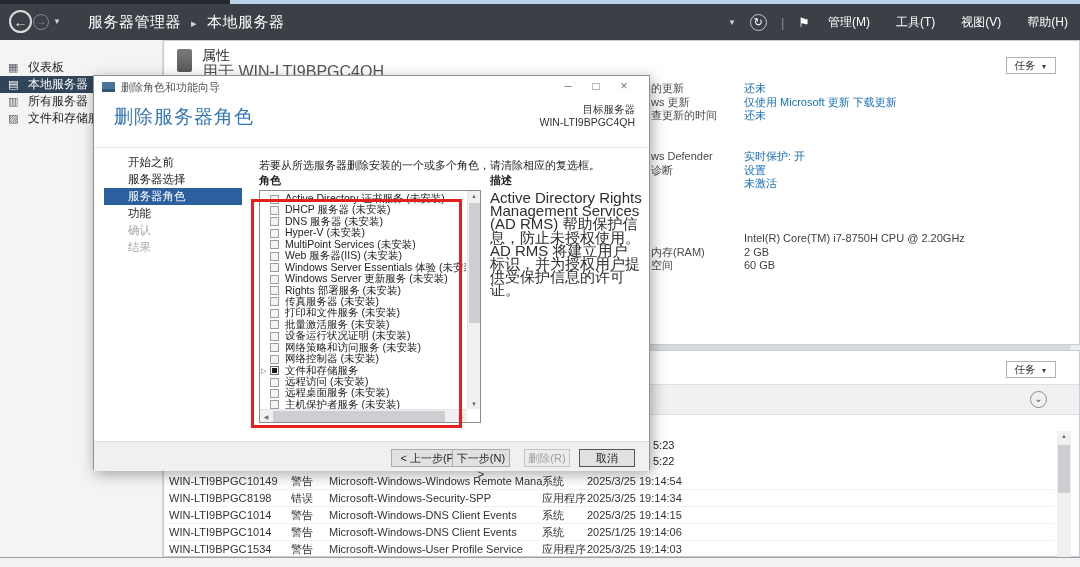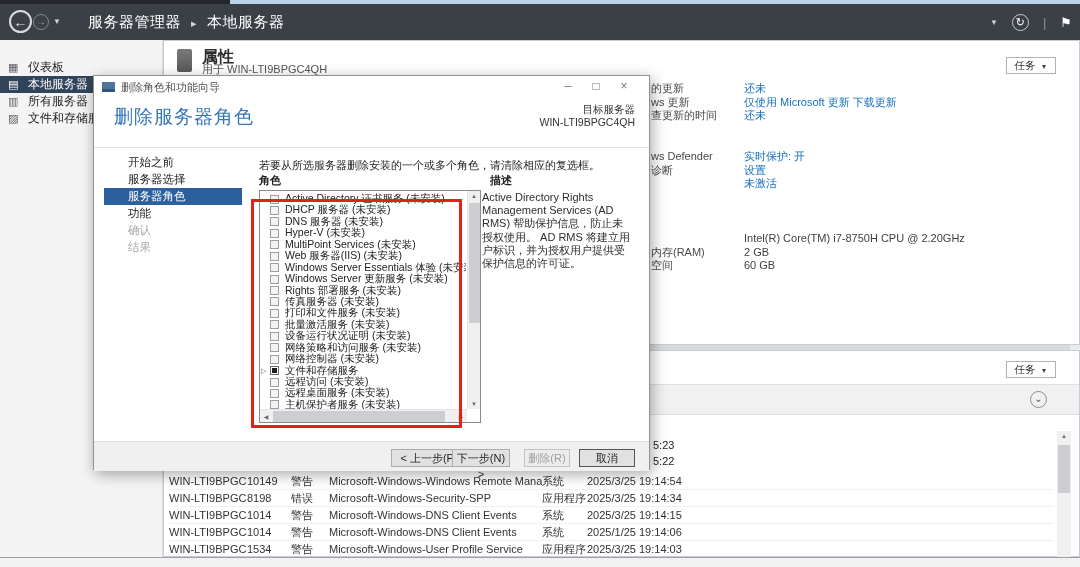--- a/index.html
+++ b/index.html
@@ -27,22 +27,22 @@
   #sidebar{left:0;top:40px;width:163px;height:517px;background:#f4f4f4;border-right:1px solid #dadada}
   .side-item{position:relative;height:17px;line-height:17px;padding-left:28px;font-size:12px;color:#222;white-space:nowrap;overflow:hidden}
   .side-item .icon{position:absolute;left:8px;top:0;font-size:11px;color:#5a5f66}
   .side-item[data-state="selected"]{background:#31455a;color:#fff}
   .side-item[data-state="selected"] .icon{color:#fff}
   
   .panel{background:#fff;border:1px solid #c9ccd0}
   #props-panel{left:163px;top:40px;width:917px;height:305px}
   #events-panel{left:163px;top:350px;width:917px;height:207px}
   #props-icon{left:13px;top:8px;width:15px;height:23px;background:linear-gradient(#7a7a7a,#595959);border-radius:2px}
-  .panel-title{font-size:16px;font-weight:bold;color:#2c2c2c}
-  .panel-sub{font-size:11px;color:#555}
+  .panel-title{font-size:14px;font-weight:normal;color:#2c2c2c}
+  .panel-sub{font-size:16px;color:#555}
   .tasks-btn{width:50px;height:17px;background:#fff;border:1px solid #aeb2b6;font-size:10.5px;text-align:center;line-height:15px;color:#333}
   .tasks-btn .car{font-size:7px;margin-left:5px;color:#444}
   .prop-row{display:flex;height:13.65px;line-height:13.65px;white-space:nowrap}
   .prop-label{width:93px;color:#4a4a4a;overflow:hidden}
   .prop-value{color:#1670bd}
   .prop-row[data-state="plain"] .prop-value{color:#3f3f3f}
   #ev-bar{left:1px;top:33px;width:914px;height:31px;background:#f1f1f2;border-top:1px solid #e0e0e0;border-bottom:1px solid #dedede}
   #ev-chevron{left:866px;top:40px;width:17px;height:17px;border:1px solid #8d8d8d;border-radius:50%;text-align:center;line-height:13px;font-size:10px;color:#555}
   .ev-partial{color:#222}
   .ev-row{display:flex;height:17px;line-height:17px;white-space:nowrap;border-bottom:1px solid #f1f1f1}
@@ -69,21 +69,21 @@
   #roles-box{left:165px;top:114px;width:222px;height:233px;border:1px solid #8a8d90;background:#fff}
   #roles-scroll{position:absolute;left:0;top:2px;right:14px;bottom:13px;overflow:hidden}
   .role-row{position:relative;height:11.45px;line-height:11.45px;padding-left:25px;white-space:nowrap;font-size:10.5px;color:#222}
   .role-row .expand{position:absolute;left:1px;top:0;font-size:7px;color:#555;visibility:hidden}
   .role-row .cb{position:absolute;left:10px;top:1.5px;width:9px;height:9px;border:1px solid #9c9fa2;background:#f2f3f4}
   .role-row[data-state="mixed"] .expand{visibility:visible}
   .role-row[data-state="mixed"] .cb{background:#fff;border-color:#6e6e6e}
   .role-row[data-state="mixed"] .cb::after{content:"";display:block;width:5px;height:5px;margin:1px;background:#1c1c1c}
   #roles-vsb{position:absolute;right:0;top:0;width:13px;bottom:13px;border-left:1px solid #e4e4e4}
   #roles-hsb{position:absolute;left:0;right:13px;bottom:0;height:13px;border-top:1px solid #e4e4e4}
-  #desc-pane{left:388px;top:115px;width:152px;font-size:11px;line-height:13.2px;color:#2e2e2e}
+  #desc-pane{left:396px;top:115px;width:152px;font-size:15px;line-height:13.2px;color:#2e2e2e}
   #dlg-footer{left:0;top:365px;width:100%;height:30px;background:#f0f0f0;border-top:1px solid #ddd}
   .btn{position:absolute;top:7px;height:18px;background:#e1e1e1;border:1px solid #acacac;font-size:11px;line-height:16px;text-align:center;color:#1f1f1f}
   .btn[data-state="disabled"]{color:#9f9f9f;border-color:#c3c3c3;background:#ececec}
   .btn[data-state="default"]{border-color:#4f565c}
   
   #red-box{left:251px;top:199px;width:211px;height:229px;border:3px solid #e3201d;z-index:40;pointer-events:none}
   #bottom-line{left:0;top:557px;width:1080px;height:1px;background:#9aa0a5}
   #bottom-strip{left:0;top:558px;width:1080px;height:9px;background:#f2f2f2}
   #right-strip{left:1069px;top:40px;width:11px;height:517px;background:#e9ebed;border-left:1px solid #d5d7d9}
 </style>
@@ -100,20 +100,27 @@
     <div class="abs navbtn" id="fwd-btn">→</div>
     <div class="abs" id="fwd-caret">▼</div>
     <div class="abs" id="breadcrumb">
       <span>服务器管理器</span><span class="sep">▸</span><span>本地服务器</span>
     </div>
     <div class="abs" id="tb-right">
       <span id="tb-caret">▼</span>
       <span id="refresh-btn">↻</span>
       <span id="tb-sep">|</span>
       <span id="flag-icon">⚑</span>
+      <span style="display:flex;gap:18px">
+
+      <span class="menu"><span>管理(M)</span></span>
+          <span class="menu"><span>工具(T)</span></span>
+          <span class="menu"><span>视图(V)</span></span>
+          <span class="menu"><span>帮助(H)</span></span>
+        </span>
     </div>
   </div>
 
   <div class="abs" id="sidebar" style="padding-top:19px">
     <div>
 
     <div class="side-item" data-state="normal">
           <span class="icon">▦</span>
           <span>仪表板</span>
         </div>

